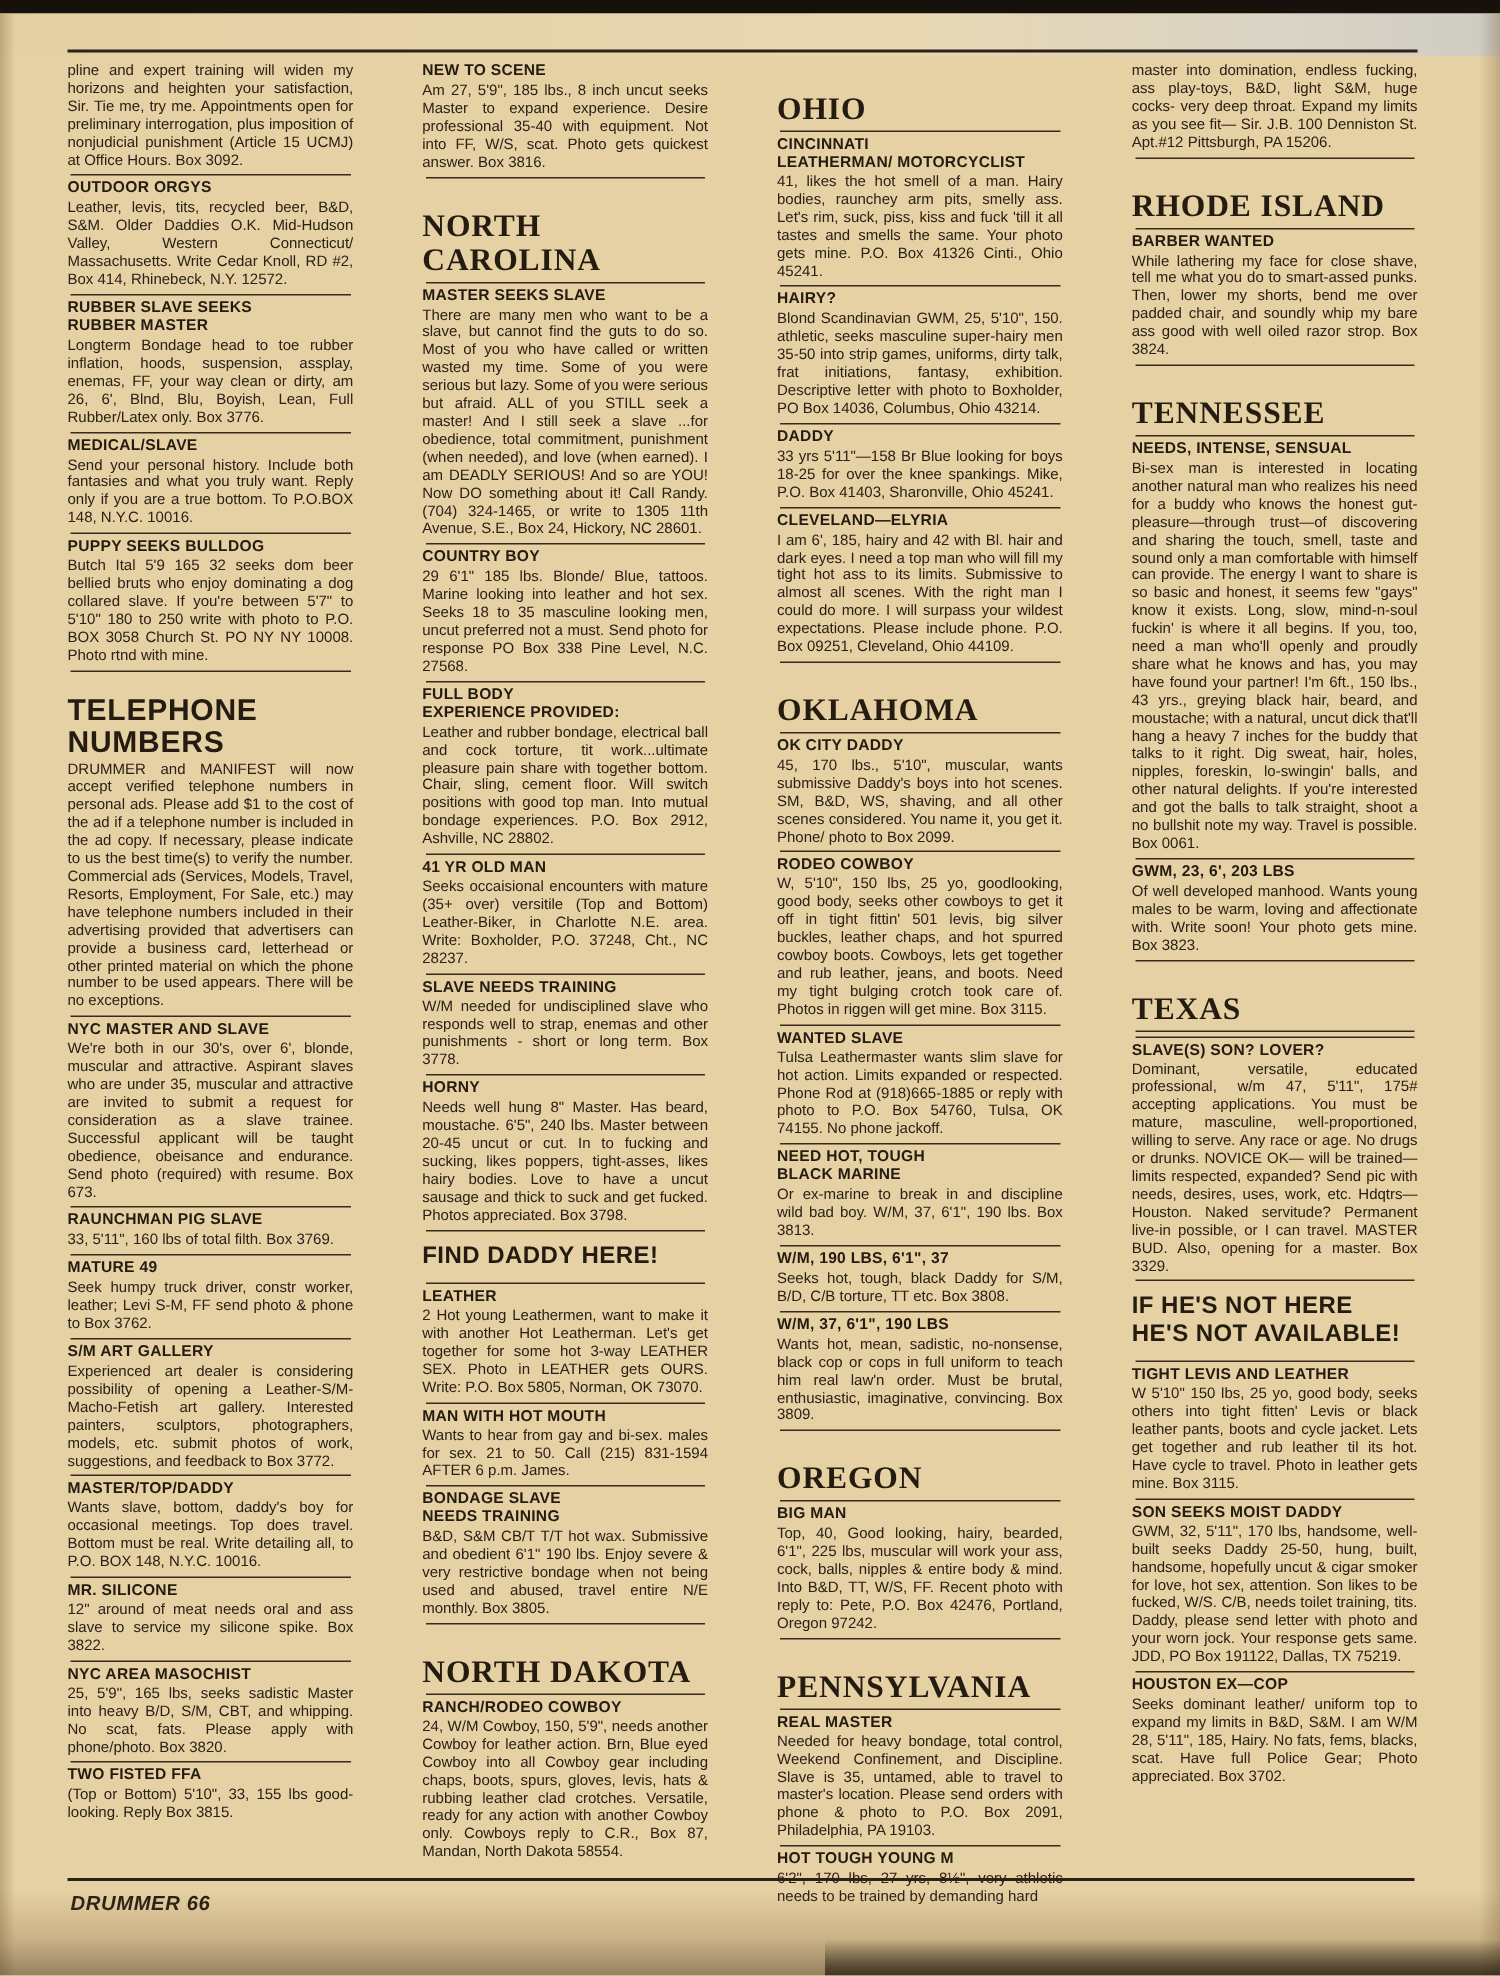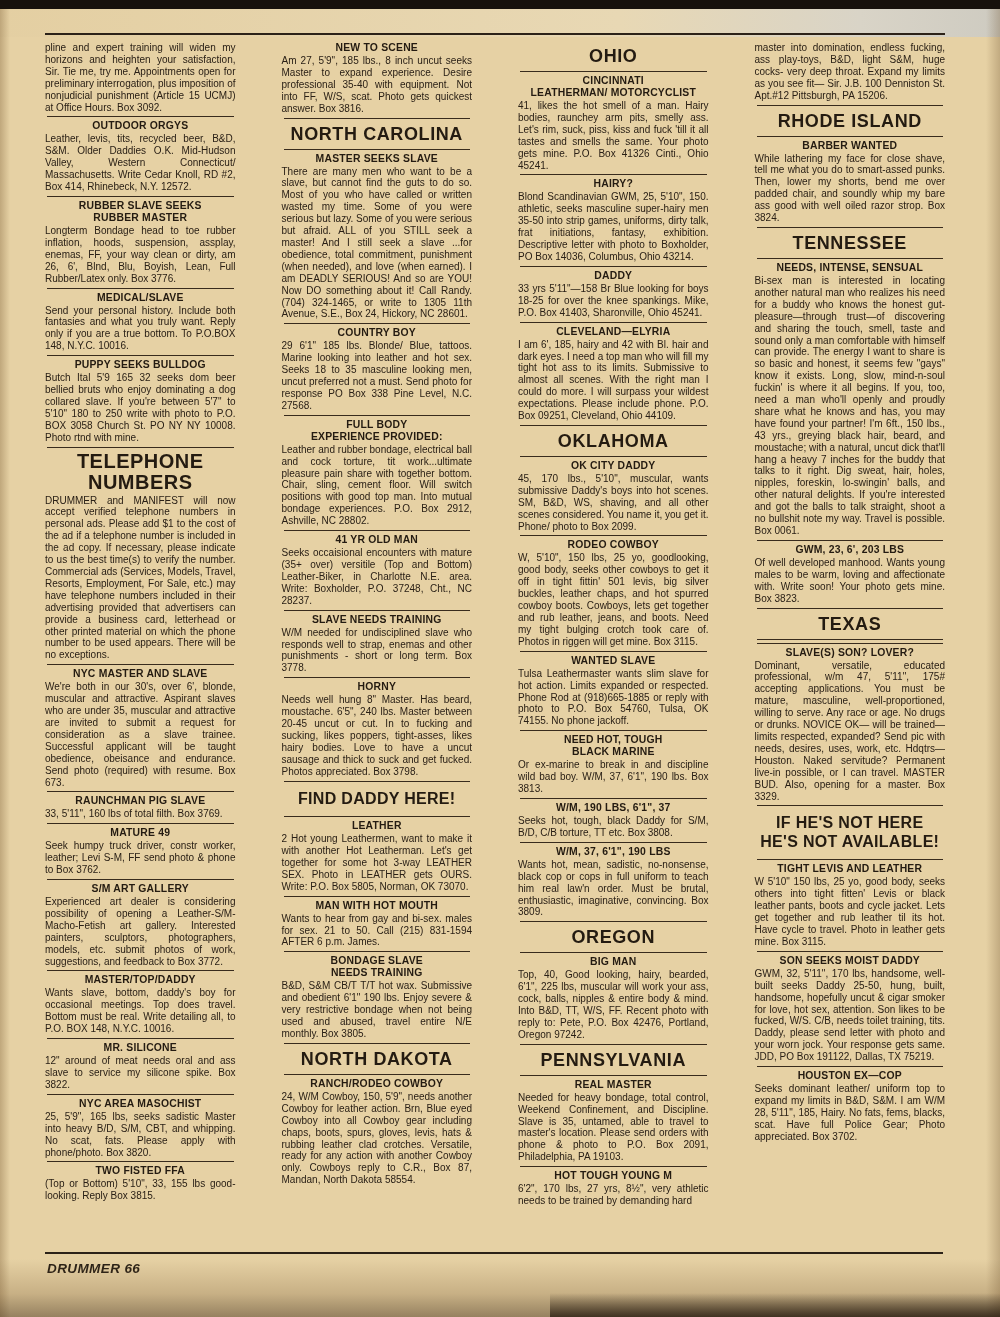--- a/index.html
+++ b/index.html
@@ -24,25 +24,25 @@
   .toprule{position:absolute;left:45px;top:33px;width:900px;height:2px;background:#2c2218;}
   .botrule{position:absolute;left:45px;top:1252px;width:898px;height:2px;background:#2c2218;}
   .footer{position:absolute;left:47px;top:1261px;font-size:13.5px;font-weight:bold;
     font-style:italic;letter-spacing:.4px;color:#271e14;}
   
   .cols{position:absolute;top:41px;left:45px;width:900px;
     display:grid;grid-template-columns:repeat(4,1fr);column-gap:17px;gap:46px;}
   .col{min-width:0;}
   .rule{border-top:1.6px solid #382b1d;margin:3px 2px 3px 2px;}
   .block{margin:1px 0 2px 0;}
-  .h{font-weight:bold;text-align:center;font-size:10.4px;line-height:12px;
+  .h{font-weight:bold;text-align:left;font-size:10.4px;line-height:12px;
      letter-spacing:.2px;white-space:pre-line;color:#241b11;margin-bottom:1px;}
   .b{font-size:10px;line-height:11.9px;text-align:justify;color:#2a2016;}
-  .state .h{font-size:18px;line-height:23px;letter-spacing:.6px;margin:4px 0 3px 0;}
-  .big .h{font-size:20px;line-height:21px;letter-spacing:.5px;margin:3px 0 2px 0;}
+  .state .h{font-size:21px;line-height:23px;letter-spacing:.6px;margin:20px 0 3px 0;font-family:Liberation Serif, serif;}
+  .big .h{font-size:20px;line-height:21px;letter-spacing:.5px;margin:16px 0 2px 0;}
   .promo .h{font-size:16px;line-height:18.5px;letter-spacing:.3px;margin:8px 0 8px 0;}
 </style>
 </head>
 <body>
 
 <div class="topbar"></div>
 <div class="topband"></div>
 <div class="leftedge"></div>
 <div class="rightedge"></div>
 <div class="toprule"></div>

